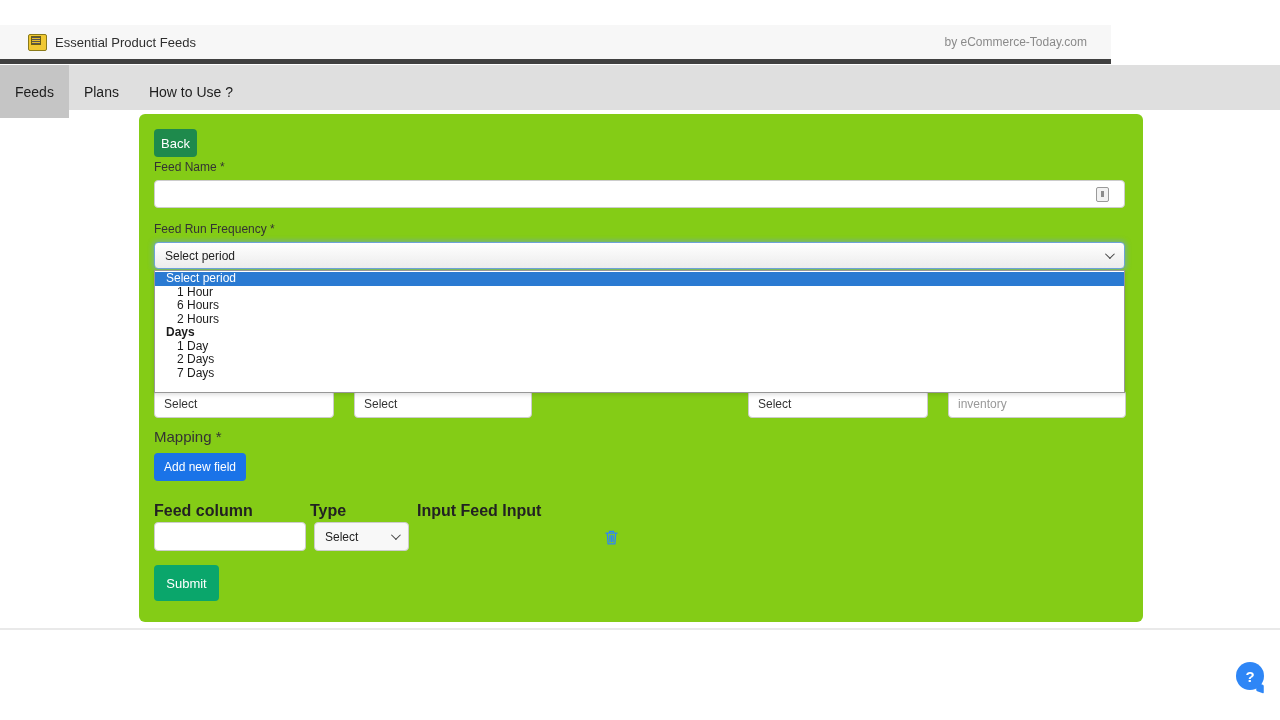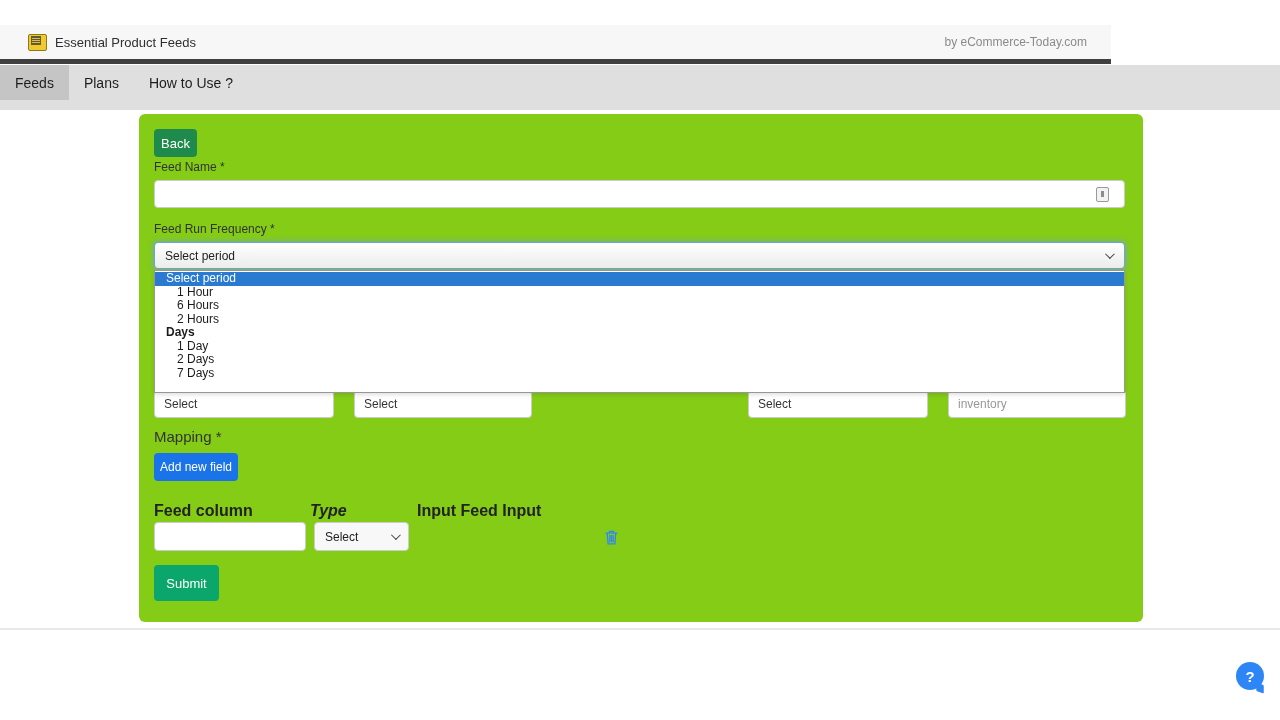--- a/index.html
+++ b/index.html
@@ -14,34 +14,34 @@
   .logo { width:19px; height:17px; margin-left:28px; background:#f0c832;
     border:1px solid #8a7a1a; border-radius:2px; position:relative; }
   .logo::after { content:""; position:absolute; left:2px; top:1px; width:8px; height:7px;
     background:repeating-linear-gradient(#555 0 1px, #e7bd2b 1px 2px); border:1px solid #6b5d13; }
   .app-title { margin-left:8px; font-size:13px; color:#2f2f2f; }
   .byline { position:absolute; right:24px; font-size:12px; color:#8a8a8a; }
 
   
   .tabbar { position:absolute; left:0; top:65px; width:1280px; height:45px;
     background:#dfdfdf; display:flex; }
-  .tab { height:35px; display:flex; align-items:center; padding:0 15px;
+  .tab { height:53px; display:flex; align-items:center; padding:0 15px;
     font-size:14px; color:#1d1d1d; cursor:pointer; }
   .tab.active { background:#c5c5c5; }
 
   
   .card { position:absolute; left:139px; top:114px; width:1004px; height:508px;
     background:#84cc16; border-radius:6px; }
 
   .btn { position:absolute; display:flex; align-items:center; justify-content:center;
     color:#fff; border:none; border-radius:4px; font-size:13px; cursor:pointer;
     font-family:inherit; }
   .btn-back { left:15px; top:15px; width:43px; height:28px; background:#1e8a4c; }
   .btn-submit { left:15px; top:451px; width:65px; height:36px; background:#0aa66b; }
-  .btn-add { left:15px; top:339px; width:84px; height:28px; background:#1a73e8; font-size:12px; }
+  .btn-add { left:15px; top:339px; width:92px; height:28px; background:#1a73e8; font-size:12px; }
 
   .lbl { position:absolute; font-size:12px; color:#333; }
   .lbl-feedname { left:15px; top:46px; }
   .lbl-freq { left:15px; top:108px; }
 
   .text-input { position:absolute; background:#fff; border:1px solid #ccc; border-radius:4px;
     font-size:12px; color:#222; padding:0 9px; font-family:inherit; outline:none; }
   .text-input::placeholder { color:#999; }
   .feedname-input { left:15px; top:66px; width:971px; height:28px; padding-right:40px; }
   .autofill-ico { position:absolute; left:957px; top:73px; width:13px; height:15px;
@@ -74,21 +74,21 @@
   .fbox .ph { color:#999; }
   .f1 { left:15px;  width:180px; }
   .f2 { left:215px; width:178px; }
   .f3 { left:411px; width:180px; }
   .f4 { left:609px; width:180px; }
   .f5 { left:809px; width:178px; }
 
   .mapping-title { position:absolute; left:15px; top:314px; font-size:15px; color:#333; }
 
   .col-hdr { position:absolute; top:388px; font-size:16px; font-weight:bold; color:#222; }
-  .ch1 { left:15px; } .ch2 { left:171px;font-style:italic; } .ch3 { left:278px; }
+  .ch1 { left:15px; } .ch2 { left:171px; } .ch3 { left:278px; }
 
   .map-input { left:15px; top:408px; width:152px; height:29px; }
   .sel { position:absolute; top:408px; height:29px; background:#f8f8f8;
     border:1px solid #ccc; border-radius:4px; display:flex; align-items:center;
     justify-content:space-between; padding:0 10px; font-size:12px; color:#222; cursor:pointer; }
   .sel-type { left:175px; width:95px; }
   .sel-attr { left:278px; width:181px; }
 
   .trash { position:absolute; left:466px; top:416px; width:13px; height:15px; cursor:pointer; }
 

